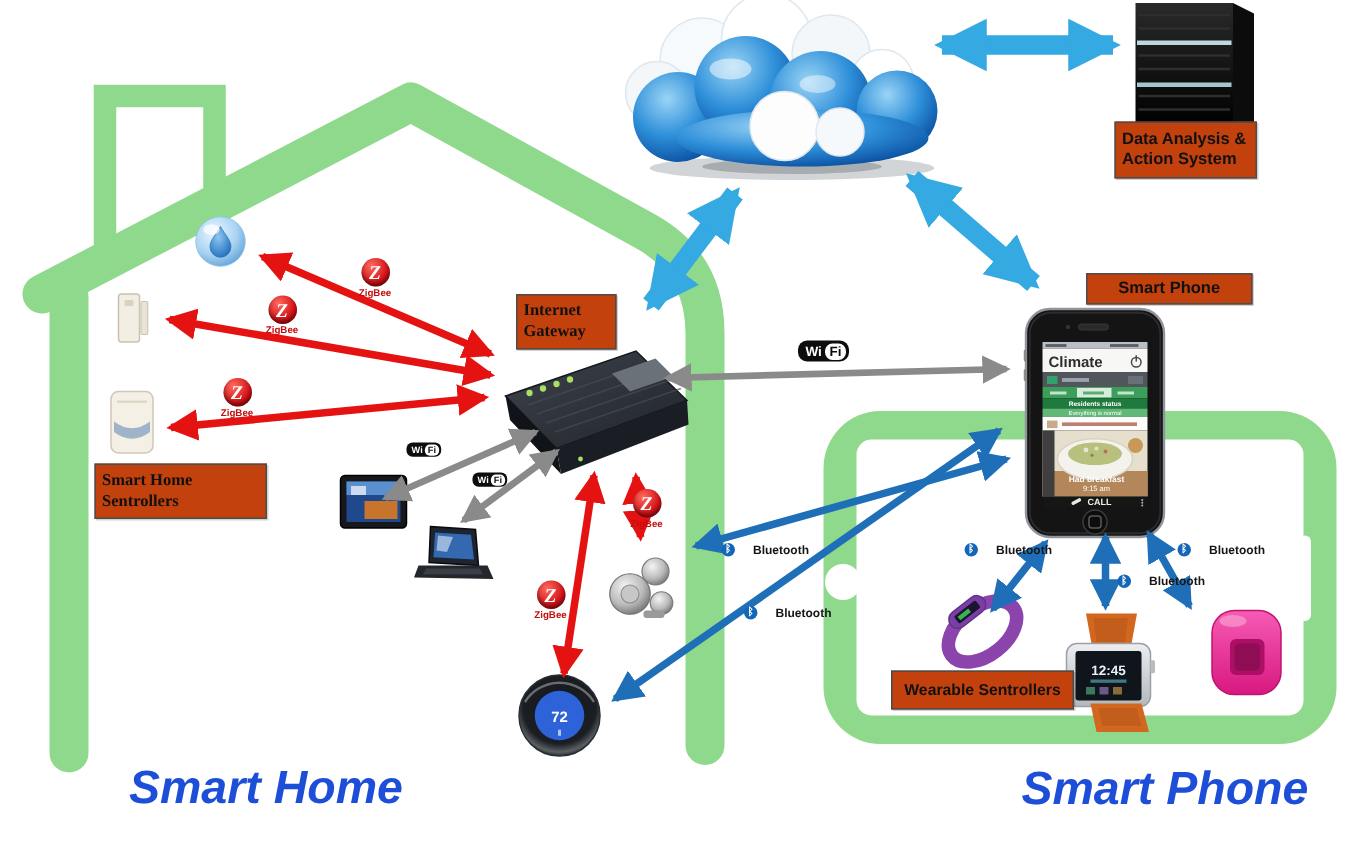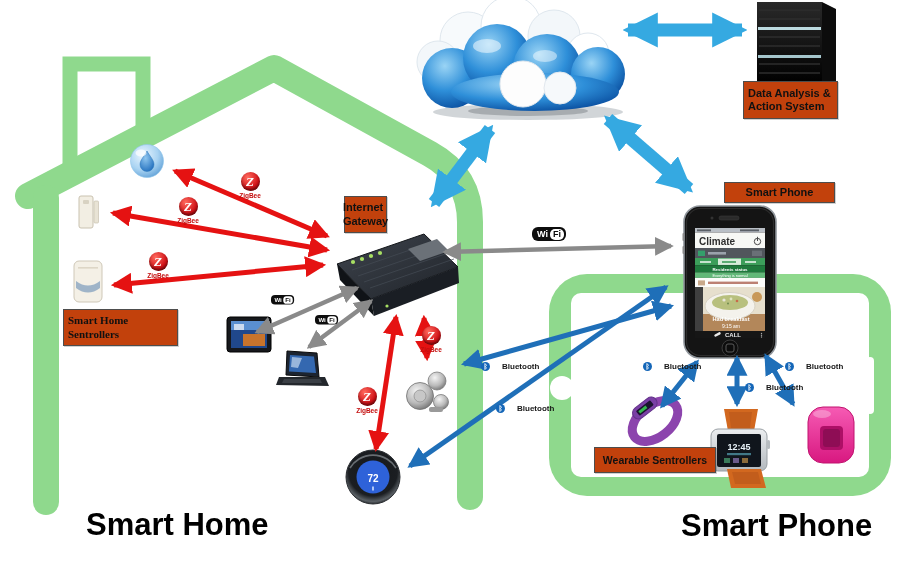--- a/index.html
+++ b/index.html
@@ -6,21 +6,21 @@
   #stage{position:relative;width:910px;height:569px;background:#fff;overflow:hidden;
          font-family:"Liberation Sans",sans-serif;}
   #stage svg{position:absolute;left:0;top:0;}
   svg text{font-family:"Liberation Sans",sans-serif;}
 
   .box{position:absolute;background:#c2410c;border:1.5px solid #4d4d4d;
        box-shadow:1px 1px 0 rgba(0,0,0,.18);
        font-weight:bold;font-size:11px;line-height:1.22;color:#111;
        display:flex;align-items:center;justify-content:center;text-align:left;
        box-sizing:border-box;padding:2px 4px;}
-  .title{position:absolute;font-weight:bold;font-size:31px;color:#000000;letter-spacing:0;}
+  .title{position:absolute;font-weight:bold;font-size:31px;color:#1d4ed8;letter-spacing:0;font-style:italic;}
 
   .zig{position:absolute;width:36px;display:flex;flex-direction:column;align-items:center;}
   .zig .zc{width:19px;height:19px;border-radius:50%;
        background:radial-gradient(circle at 35% 28%,#ff6a5e,#d01016 62%,#84090d);
        color:#fff;font:italic bold 13px "Liberation Serif",serif;
        display:flex;align-items:center;justify-content:center;
        box-shadow:inset 0 -2px 3px rgba(0,0,0,.45);}
   .zig .zt{font-weight:bold;font-size:6.5px;color:#C40E0E;margin-top:1px;}
 
   .wifi{position:absolute;display:inline-flex;align-items:center;background:#0d0d0d;
@@ -333,21 +333,21 @@
 
   <g stroke="#1F6FB8" stroke-width="5">
     <line x1="410" y1="466" x2="666" y2="287" marker-start="url(#mDark)" marker-end="url(#mDark)"></line>
     <line x1="464" y1="364" x2="671" y2="306" marker-start="url(#mDark)" marker-end="url(#mDark)"></line>
     <line x1="697" y1="362" x2="662" y2="406" marker-start="url(#mDark)" marker-end="url(#mDark)"></line>
     <line x1="737" y1="358" x2="737" y2="404" marker-start="url(#mDark)" marker-end="url(#mDark)"></line>
     <line x1="766" y1="356" x2="793" y2="404" marker-start="url(#mDark)" marker-end="url(#mDark)"></line>
   </g>
 </svg>
 
-<div class="box" style="left:344px;top:196px;width:43px;height:37px;">Internet Gateway</div>
+<div class="box" style="left:344px;top:196px;width:67px;height:37px;font-family:Liberation Serif, serif;">Internet Gateway</div>
 <div class="box" style="left:63px;top:309px;width:115px;height:37px;font-family:Liberation Serif, serif;">Smart Home Sentrollers</div>
 <div class="box" style="left:743px;top:81px;width:95px;height:38px;">Data Analysis &amp; Action System</div>
 <div class="box" style="left:724px;top:182px;width:111px;height:21px;">Smart Phone</div>
 <div class="box" style="left:594px;top:447px;width:122px;height:26px;font-size:10.5px;padding:11px 2px;">Wearable Sentrollers</div>
 
 <div class="title" style="left:86px;top:507px;">Smart Home</div>
 <div class="title" style="left:681px;top:508px;">Smart Phone</div>
 
 <div class="zig" style="left:232px;top:172px;">
   <span class="zc">Z</span>

